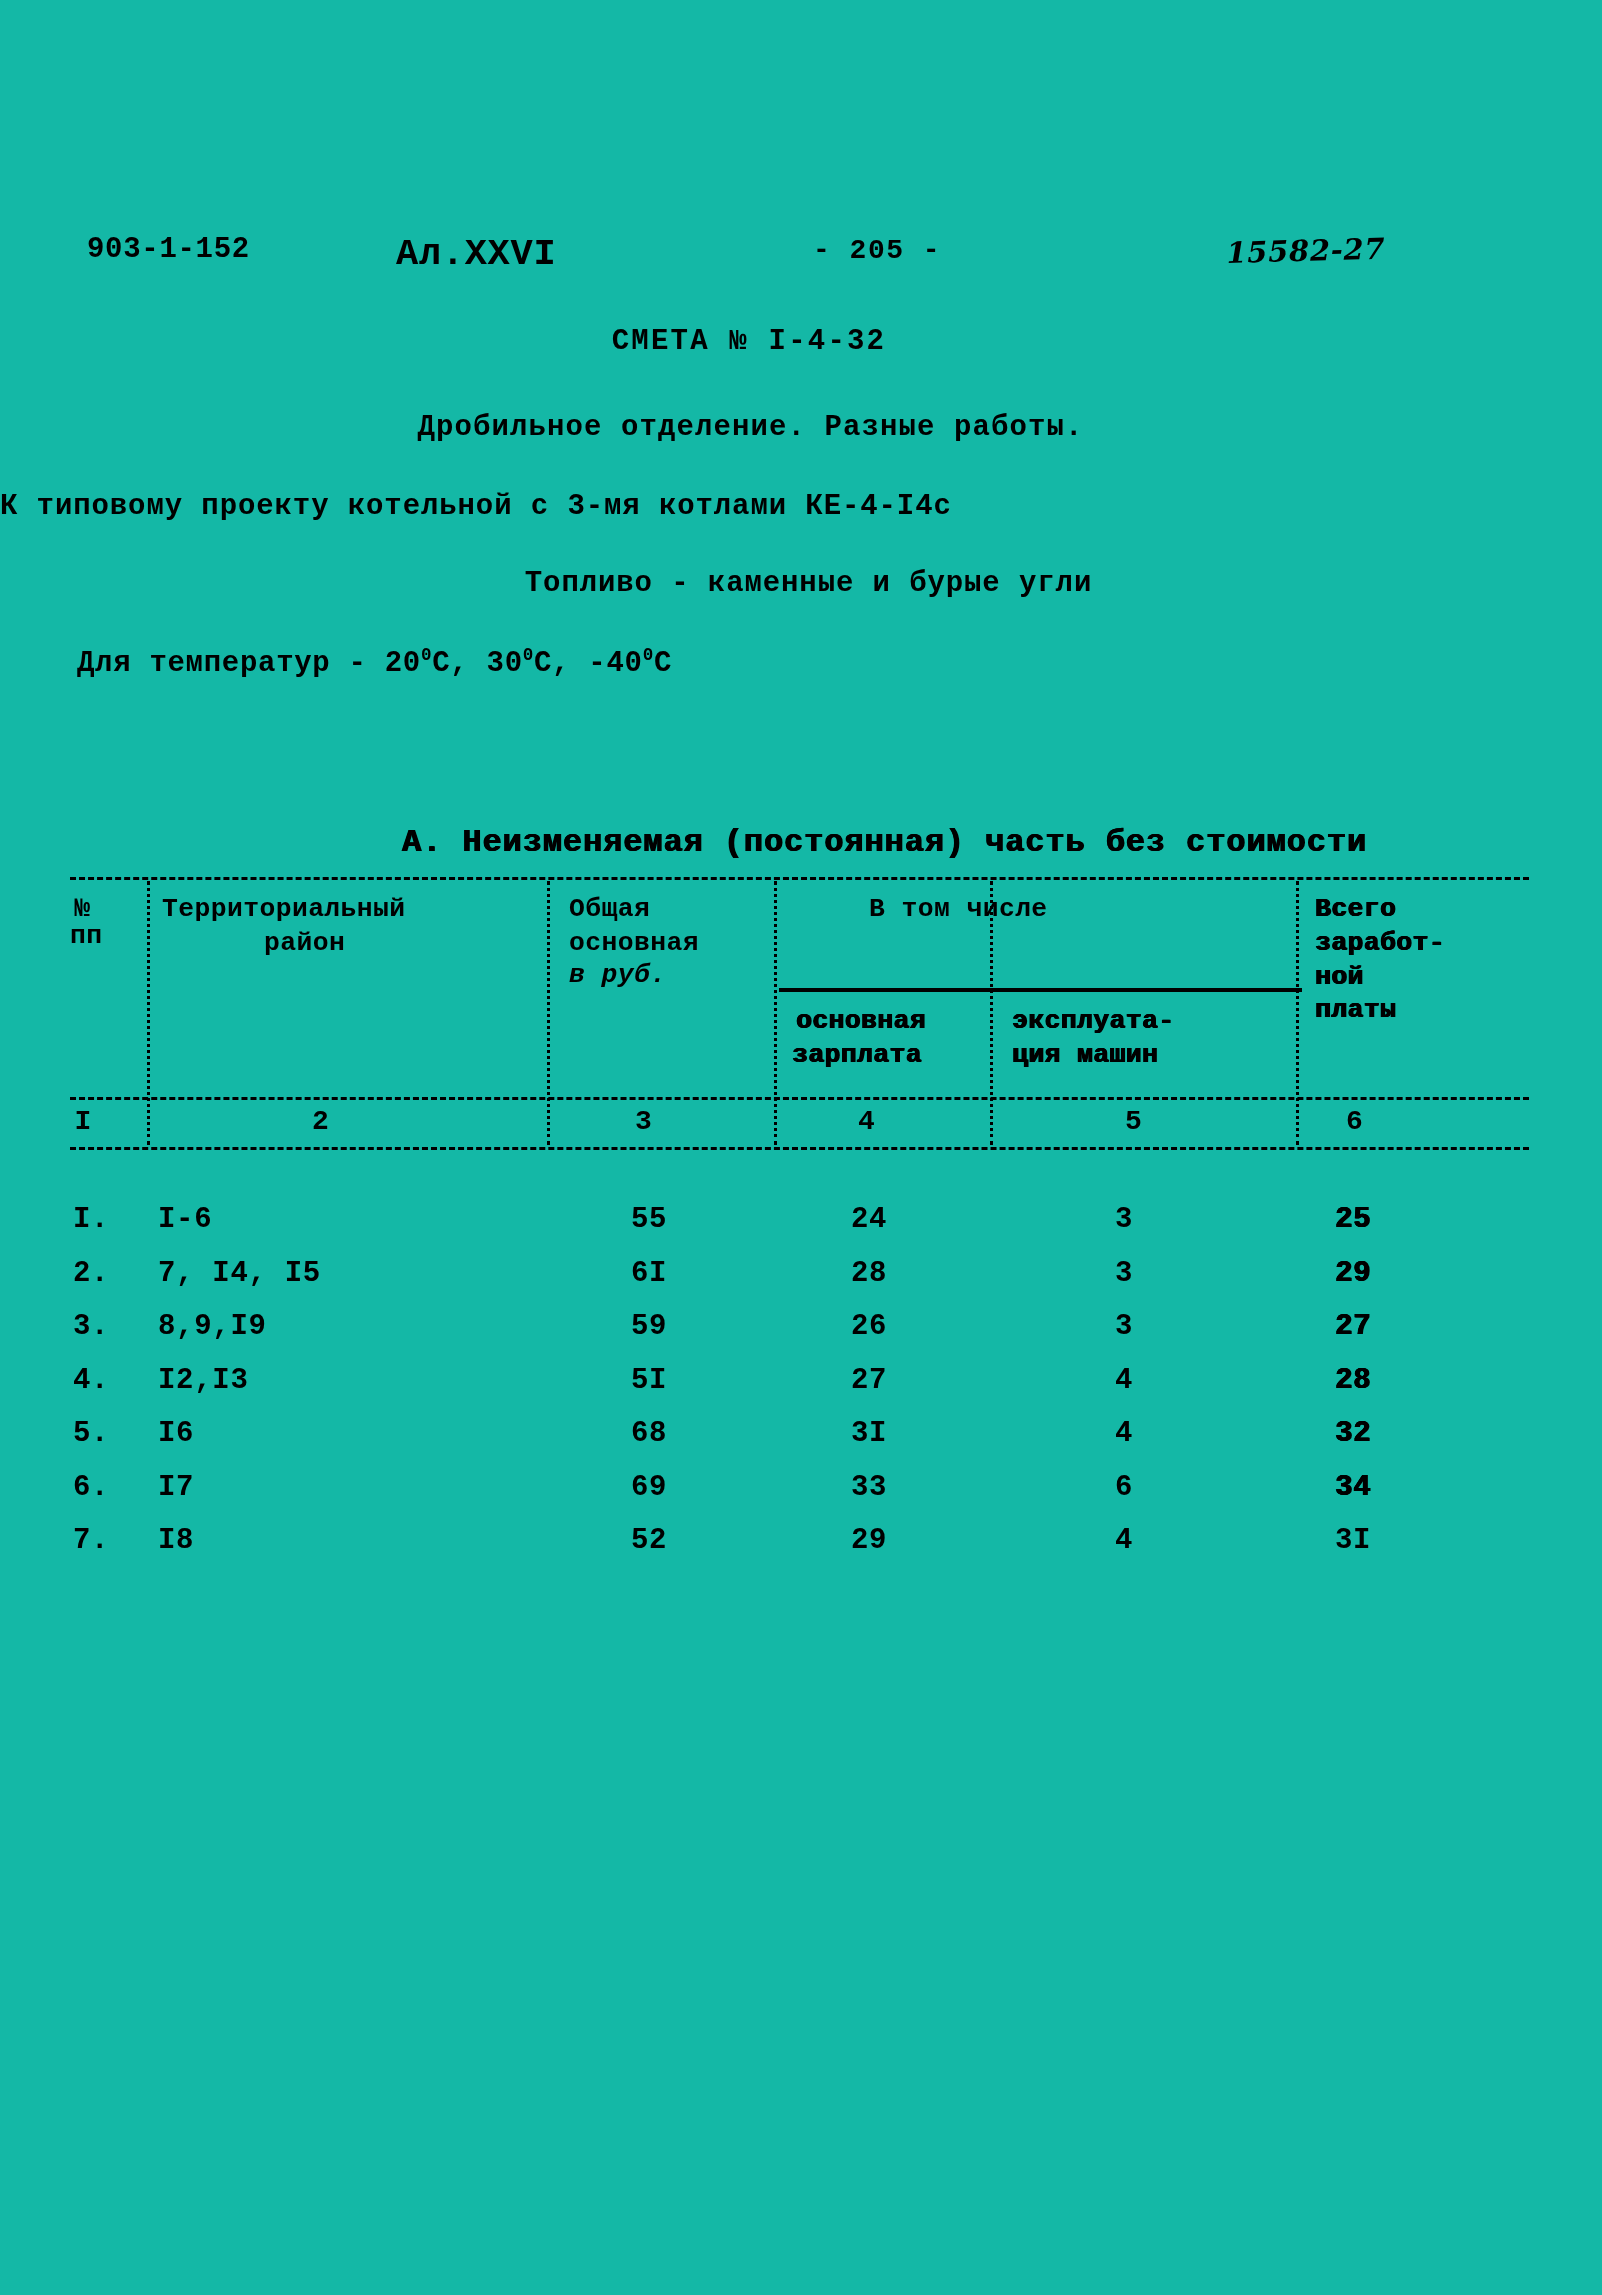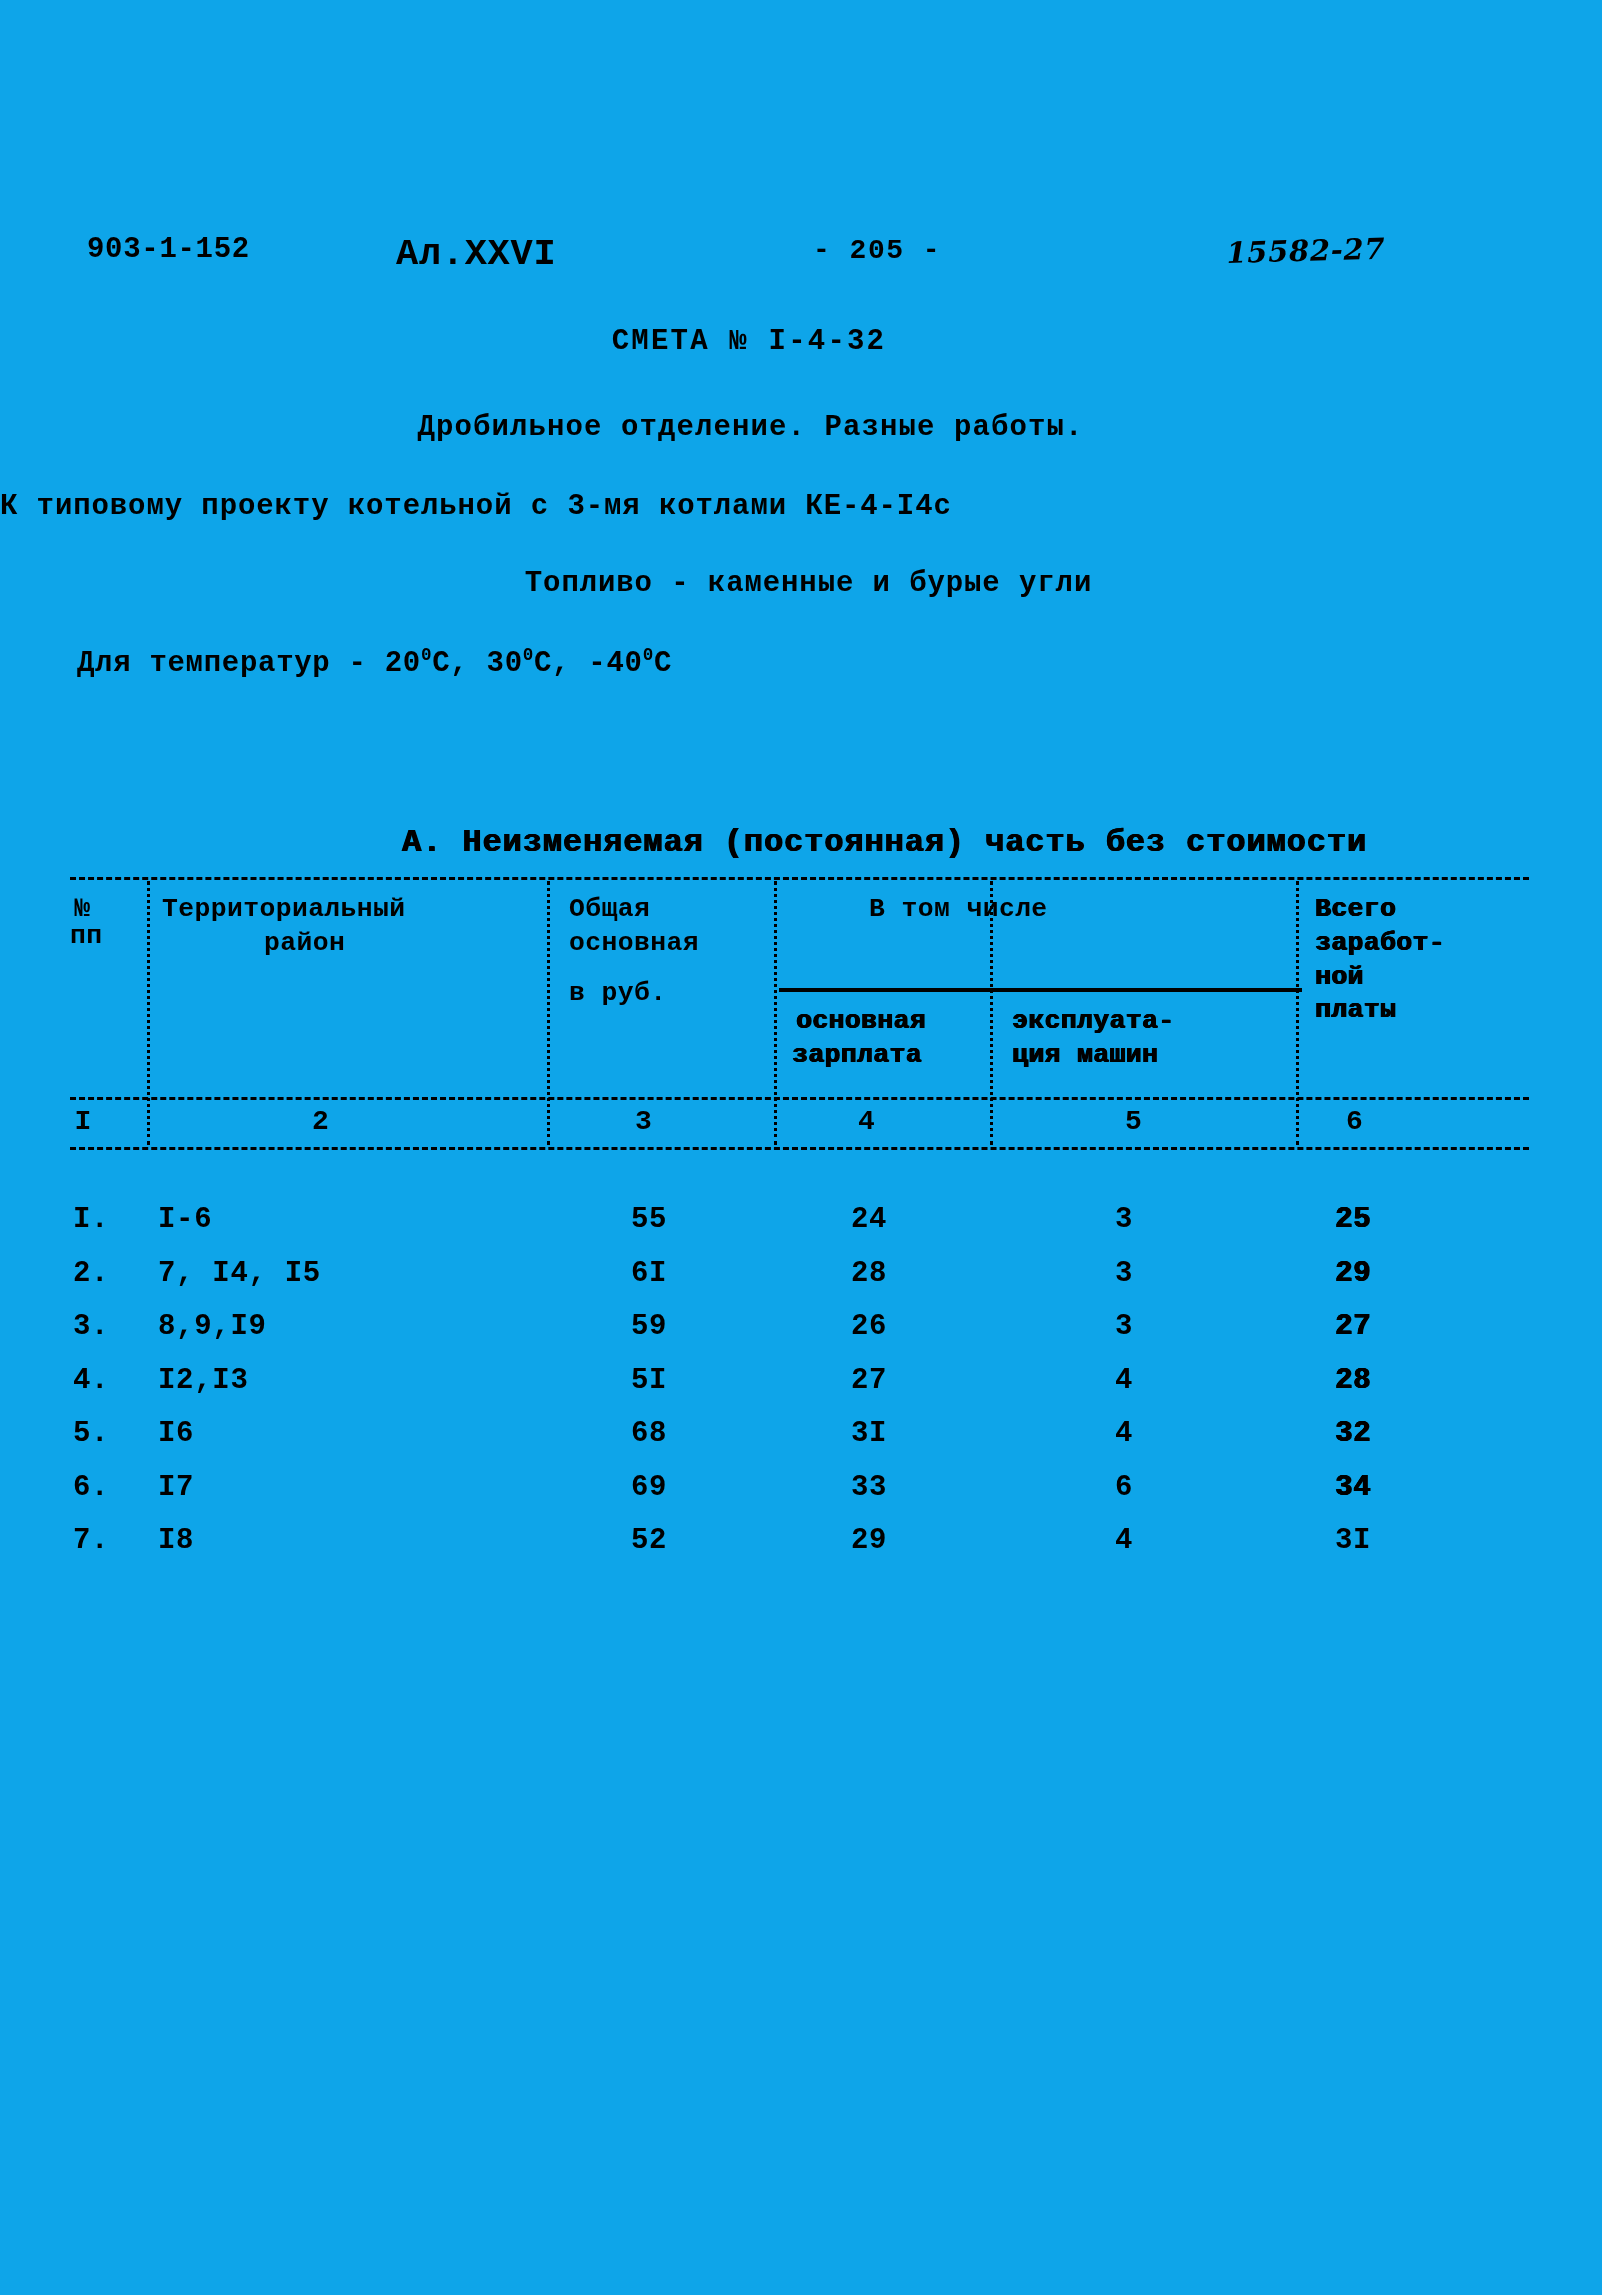--- a/index.html
+++ b/index.html
@@ -12,21 +12,21 @@
     height: 2295px;
     position: relative;
     font-family: "Liberation Mono", "DejaVu Sans Mono", monospace;
     color: #000000;
     overflow: hidden;
   }
 
   .page {
     position: absolute;
     inset: 0;
-    background: #0ea5e9;
+    background: #14b8a6;
   }
 
   
   .abs { position: absolute; white-space: pre; }
 
   .doc-code     { left: 87px;  top: 233px;  font-size: 29px; letter-spacing: 0.7px; font-weight: 700; }
   .album        { left: 396px;  top: 233px;  font-size: 37px; letter-spacing: 0.7px; font-weight: 700; }
   .page-num     { left: 813px; top: 235px;  font-size: 28px; letter-spacing: 1.5px; font-weight: 700; }
   .stamp-num    { left: 1226px; top: 236px;  font-size: 29px; font-style: italic;
                   font-family: "DejaVu Serif", serif; font-weight: 700;
@@ -148,21 +148,21 @@
     <div class="subrule"></div>
 
     <div class="hcell" style="left:4.4px;  top:16px;">№</div>
     <div class="hcell" style="left:0px;  top:43px;">пп</div>
 
     <div class="hcell" style="left:92px; top:16px;">Территориальный</div>
     <div class="hcell" style="left:194px; top:50px;">район</div>
 
     <div class="hcell" style="left:499px; top:16px;">Общая</div>
     <div class="hcell" style="left:499px; top:50px;">основная</div>
-    <div class="hcell" style="left:499px; top:100px;">в руб.</div>
+    <div class="hcell" style="left:499px; top:82px;font-style:italic;">в руб.</div>
 
     <div class="hcell" style="left:799px; top:16px;">В том числе</div>
 
     <div class="hcell heavy" style="left:726px;  top:128px;">основная</div>
     <div class="hcell heavy" style="left:722px;  top:162px;">зарплата</div>
 
     <div class="hcell heavy" style="left:942px; top:128px;">эксплуата-</div>
     <div class="hcell heavy" style="left:942px; top:162px;">ция машин</div>
 
     <div class="hcell heavy" style="left:1245px; top:16px;">Всего</div>

